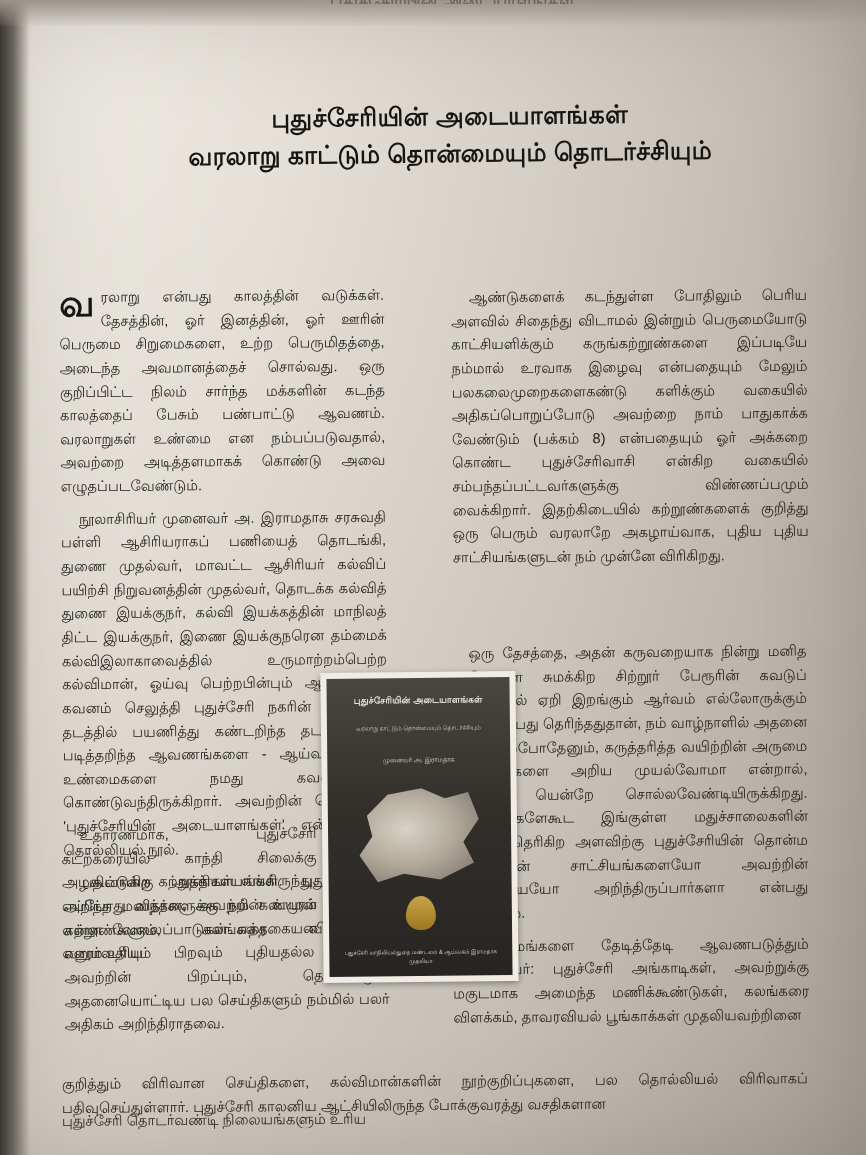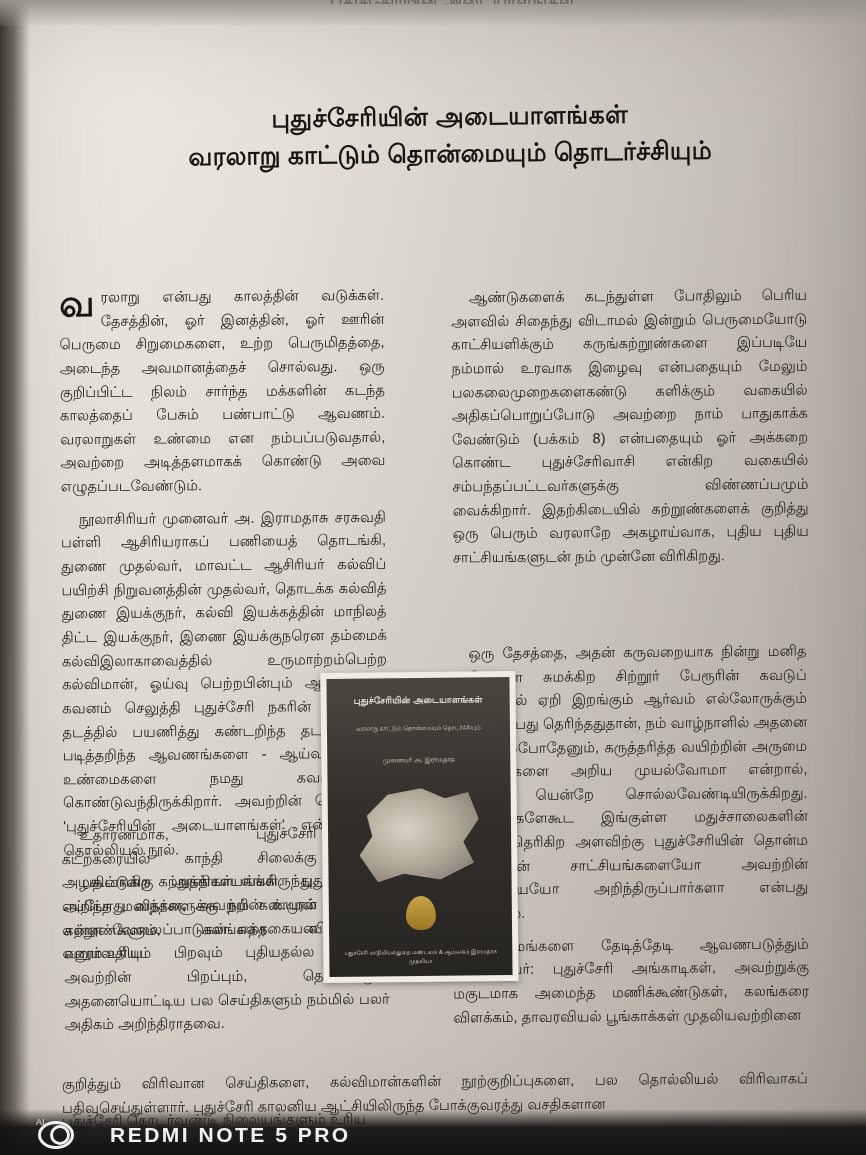--- a/index.html
+++ b/index.html
@@ -339,20 +339,13 @@
         <div class="book-sub">வரலாறு காட்டும் தொன்மையும் தொடர்ச்சியும்</div>
         <div class="book-author">முனைவர் அ. இராமதாசு</div>
         <div class="book-map"></div>
         <div class="book-emblem"></div>
         <div class="book-foot">புதுச்சேரி மாநிலியல்துறை மண்டலம் &amp; ஆய்வகம் இராமதாசு முதலியா</div>
       </div>
     </div>
 
   </div>
 
-  <div class="watermark">
-    <div class="wm-logo">
-      <span class="dual"></span>
-    </div>
-    <div class="wm-sub">AI</div>
-    <div class="wm-text">REDMI NOTE 5 PRO</div>
-  </div>
 </div>
 
 </body></html>

